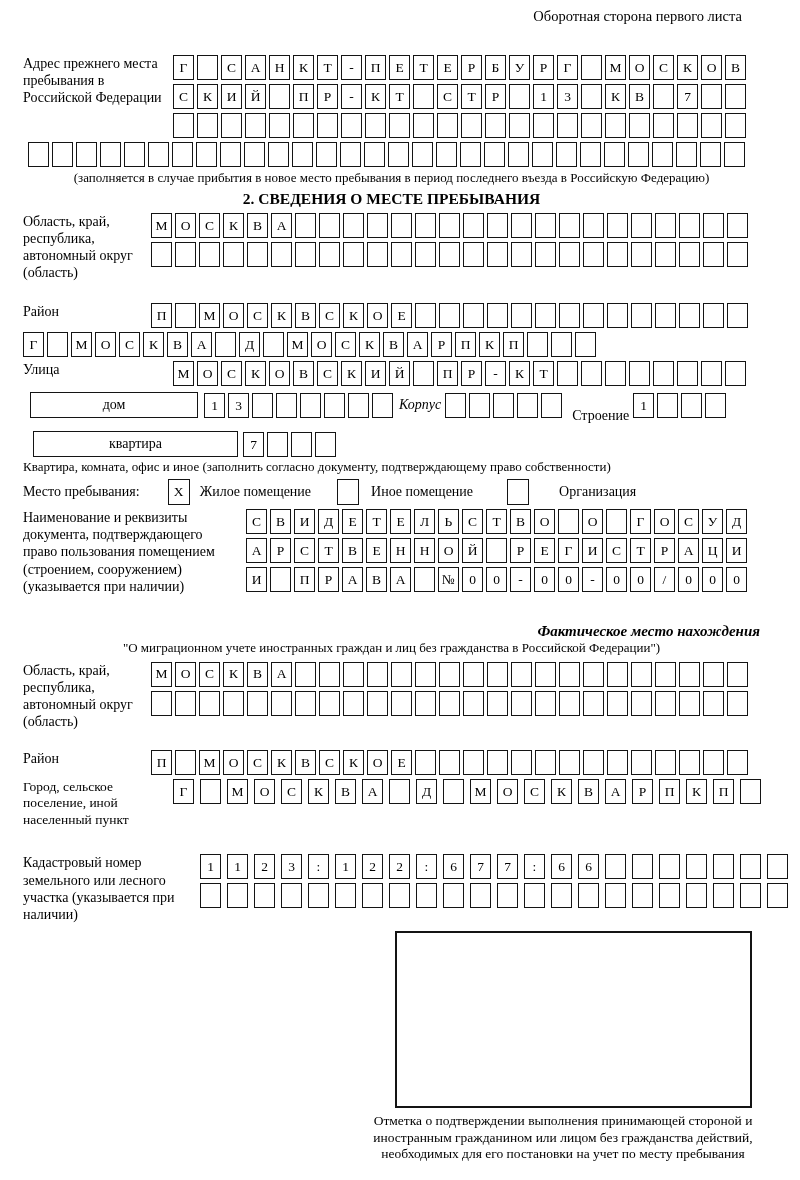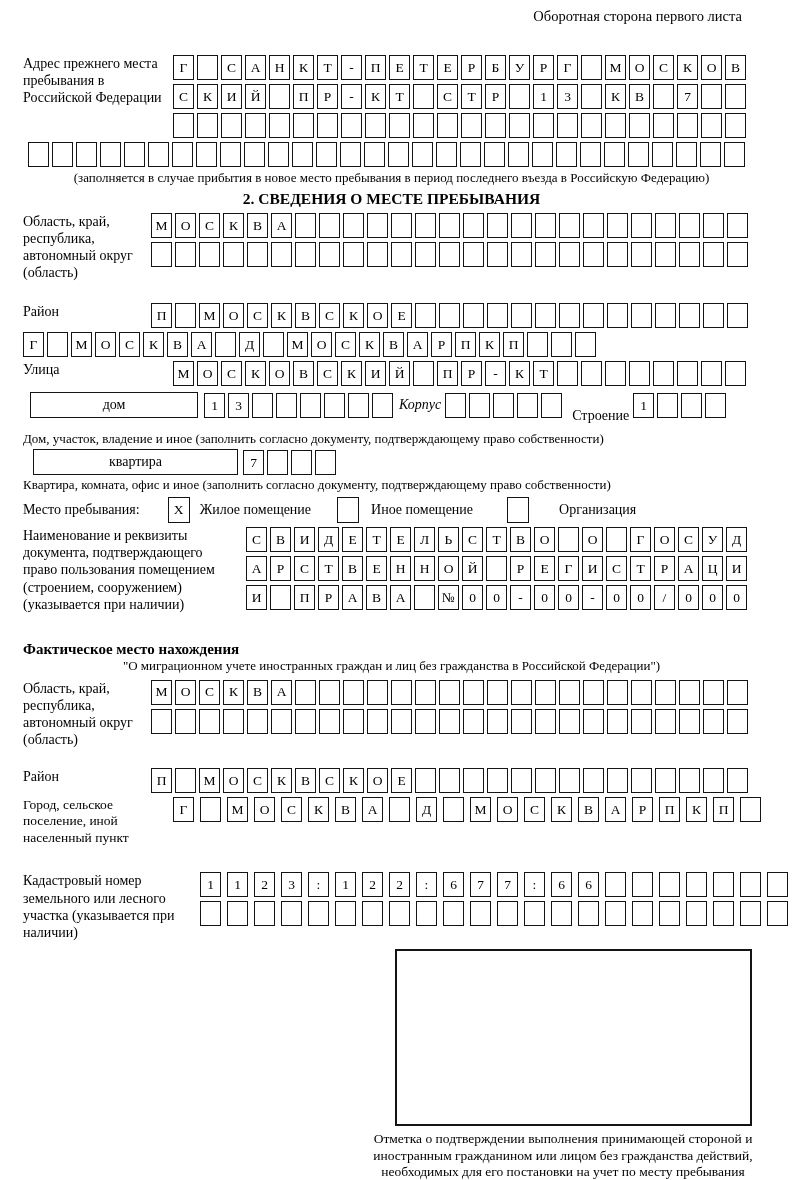--- a/index.html
+++ b/index.html
@@ -26,21 +26,21 @@
   .cell{
     flex:none; box-sizing:border-box;
     width:21px;height:25px;
     border:1.6px solid #141414;
     display:inline-flex;align-items:center;justify-content:center;
     font-size:13.5px; background:#fff;
   }
   .note{font-size:13px; text-align:center; margin-top:3px;}
   .note-left{font-size:13px; margin-top:2px;}
   .h2{font-size:15.5px; font-weight:bold; text-align:center; margin-top:4px;}
-  .h3{font-size:15px; font-weight:bold; text-align:left;}
+  .h3{font-size:15px; font-weight:bold; text-align:right;font-style:italic;}
   .mt4{margin-top:4px;} .mt6{margin-top:6px;} .mt2{margin-top:2px;}
   .mt20{margin-top:20px;} .mt22{margin-top:22px;} .mt26{margin-top:26px;} .mt28{margin-top:28px;}
   .labelbox{
     flex:none; box-sizing:border-box; height:26px;
     border:1.8px solid #141414;
     display:flex;align-items:center;justify-content:center;
     font-size:14px;
   }
   .inline-lbl{font-size:14px; line-height:26px; flex:none;}
   .stamp-wrap{margin-left:320px; width:440px;}
@@ -345,21 +345,20 @@
         <span class="cell"></span>
       </div>
     <div class="inline-lbl" style="margin-left:10px;margin-top:11px;">Строение</div>
     <div class="cells" style="margin-left:4px;margin-top:1px;">
         <span class="cell">1</span>
         <span class="cell"></span>
         <span class="cell"></span>
         <span class="cell"></span>
       </div>
   </div>
-  <div class="note-left">Дом, участок, владение и иное (заполнить согласно документу, подтверждающему право собственности)</div>
 
   <div class="frow mt2">
     <div class="labelbox" style="width:205px;margin-left:10px;">квартира</div>
     <div class="cells" style="margin-left:5px;margin-top:1px;">
         <span class="cell">7</span>
         <span class="cell"></span>
         <span class="cell"></span>
         <span class="cell"></span>
       </div>
   </div>

